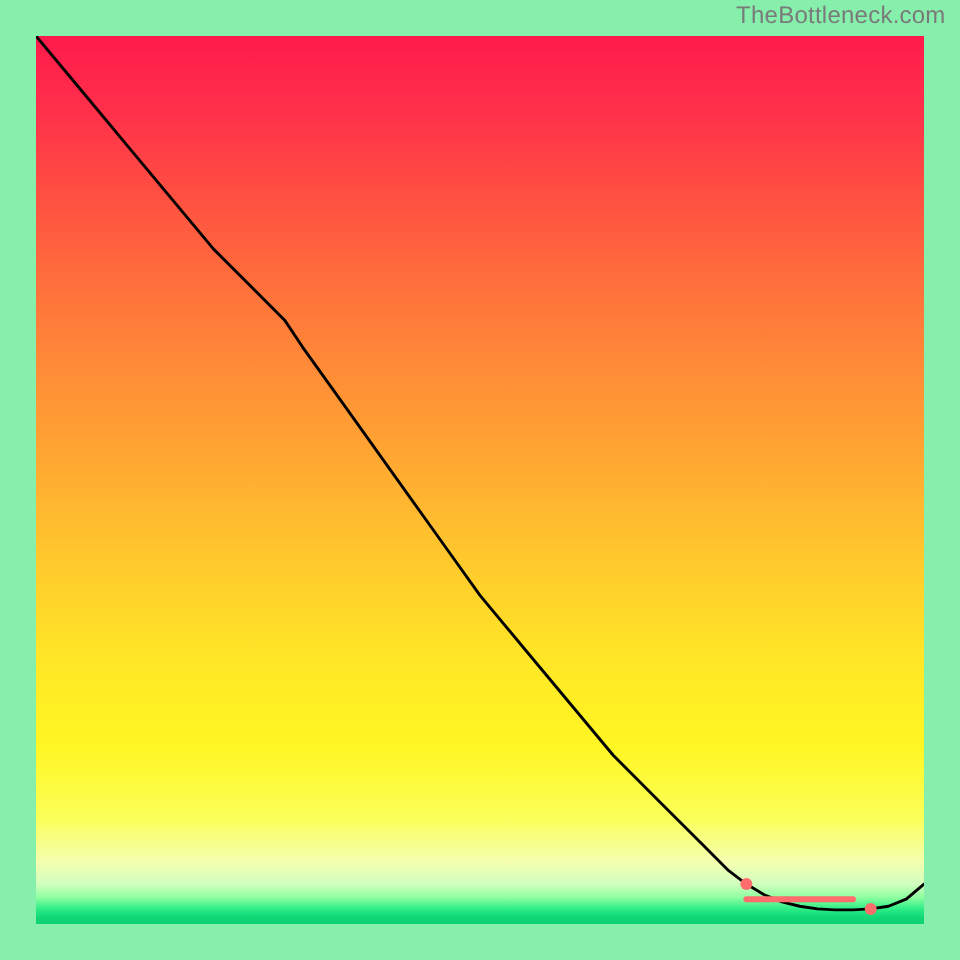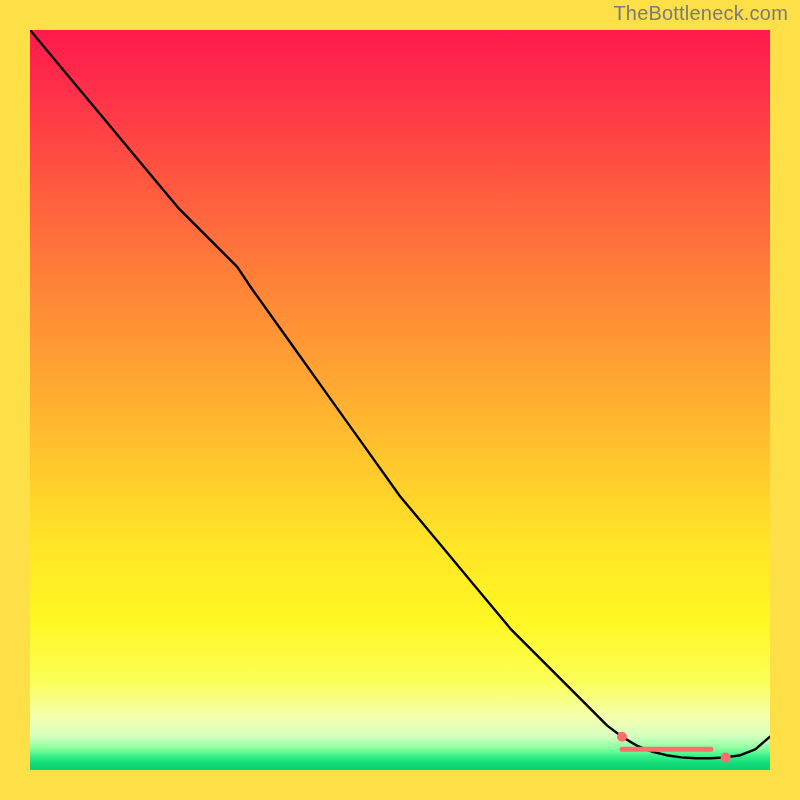--- a/index.html
+++ b/index.html
@@ -8,21 +8,21 @@
     width: 800px;
     height: 800px;
     background: #000;
     overflow: hidden;
     font-family: Arial, Helvetica, sans-serif;
   }
   .stage {
     position: relative;
     width: 800px;
     height: 800px;
-    background: #fde047;
+    background: #86efac;
   }
   .watermark {
     position: absolute;
     top: 2px;
     right: 12px;
     color: #7a7a7a;
     font-size: 20px;
     font-weight: 500;
     letter-spacing: 0.2px;
     user-select: none;

